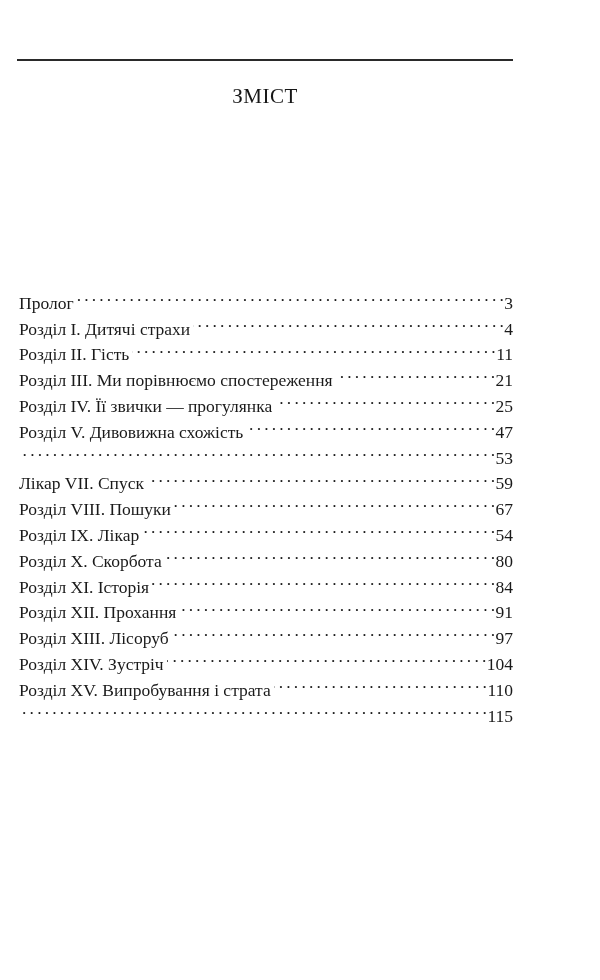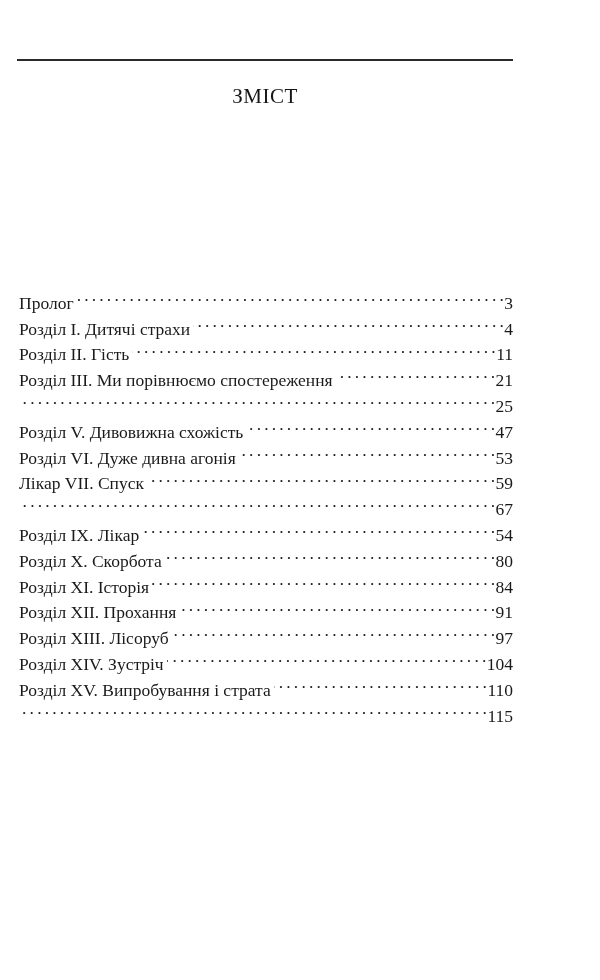--- a/index.html
+++ b/index.html
@@ -104,39 +104,40 @@
       <span class="toc-label">Розділ II. Гість</span>
       <span class="toc-leader"></span>
       <span class="toc-page">11</span>
     </li>
     <li class="toc-row">
       <span class="toc-label">Розділ III. Ми порівнюємо спостереження</span>
       <span class="toc-leader"></span>
       <span class="toc-page">21</span>
     </li>
     <li class="toc-row">
+      <span class="toc-label">Розділ IV. Її звички — прогулянка</span>
       <span class="toc-leader"></span>
       <span class="toc-page">25</span>
     </li>
     <li class="toc-row">
       <span class="toc-label">Розділ V. Дивовижна схожість</span>
       <span class="toc-leader"></span>
       <span class="toc-page">47</span>
     </li>
     <li class="toc-row">
-      <span class="toc-label">Розділ VI. Дуже дивна агонія</span>
       <span class="toc-leader"></span>
       <span class="toc-page">53</span>
     </li>
     <li class="toc-row">
       <span class="toc-label">Лікар VII. Спуск</span>
       <span class="toc-leader"></span>
       <span class="toc-page">59</span>
     </li>
     <li class="toc-row">
+      <span class="toc-label">Розділ VIII. Пошуки</span>
       <span class="toc-leader"></span>
       <span class="toc-page">67</span>
     </li>
     <li class="toc-row">
       <span class="toc-label">Розділ IX. Лікар</span>
       <span class="toc-leader"></span>
       <span class="toc-page">54</span>
     </li>
     <li class="toc-row">
       <span class="toc-label">Розділ X. Скорбота</span>

